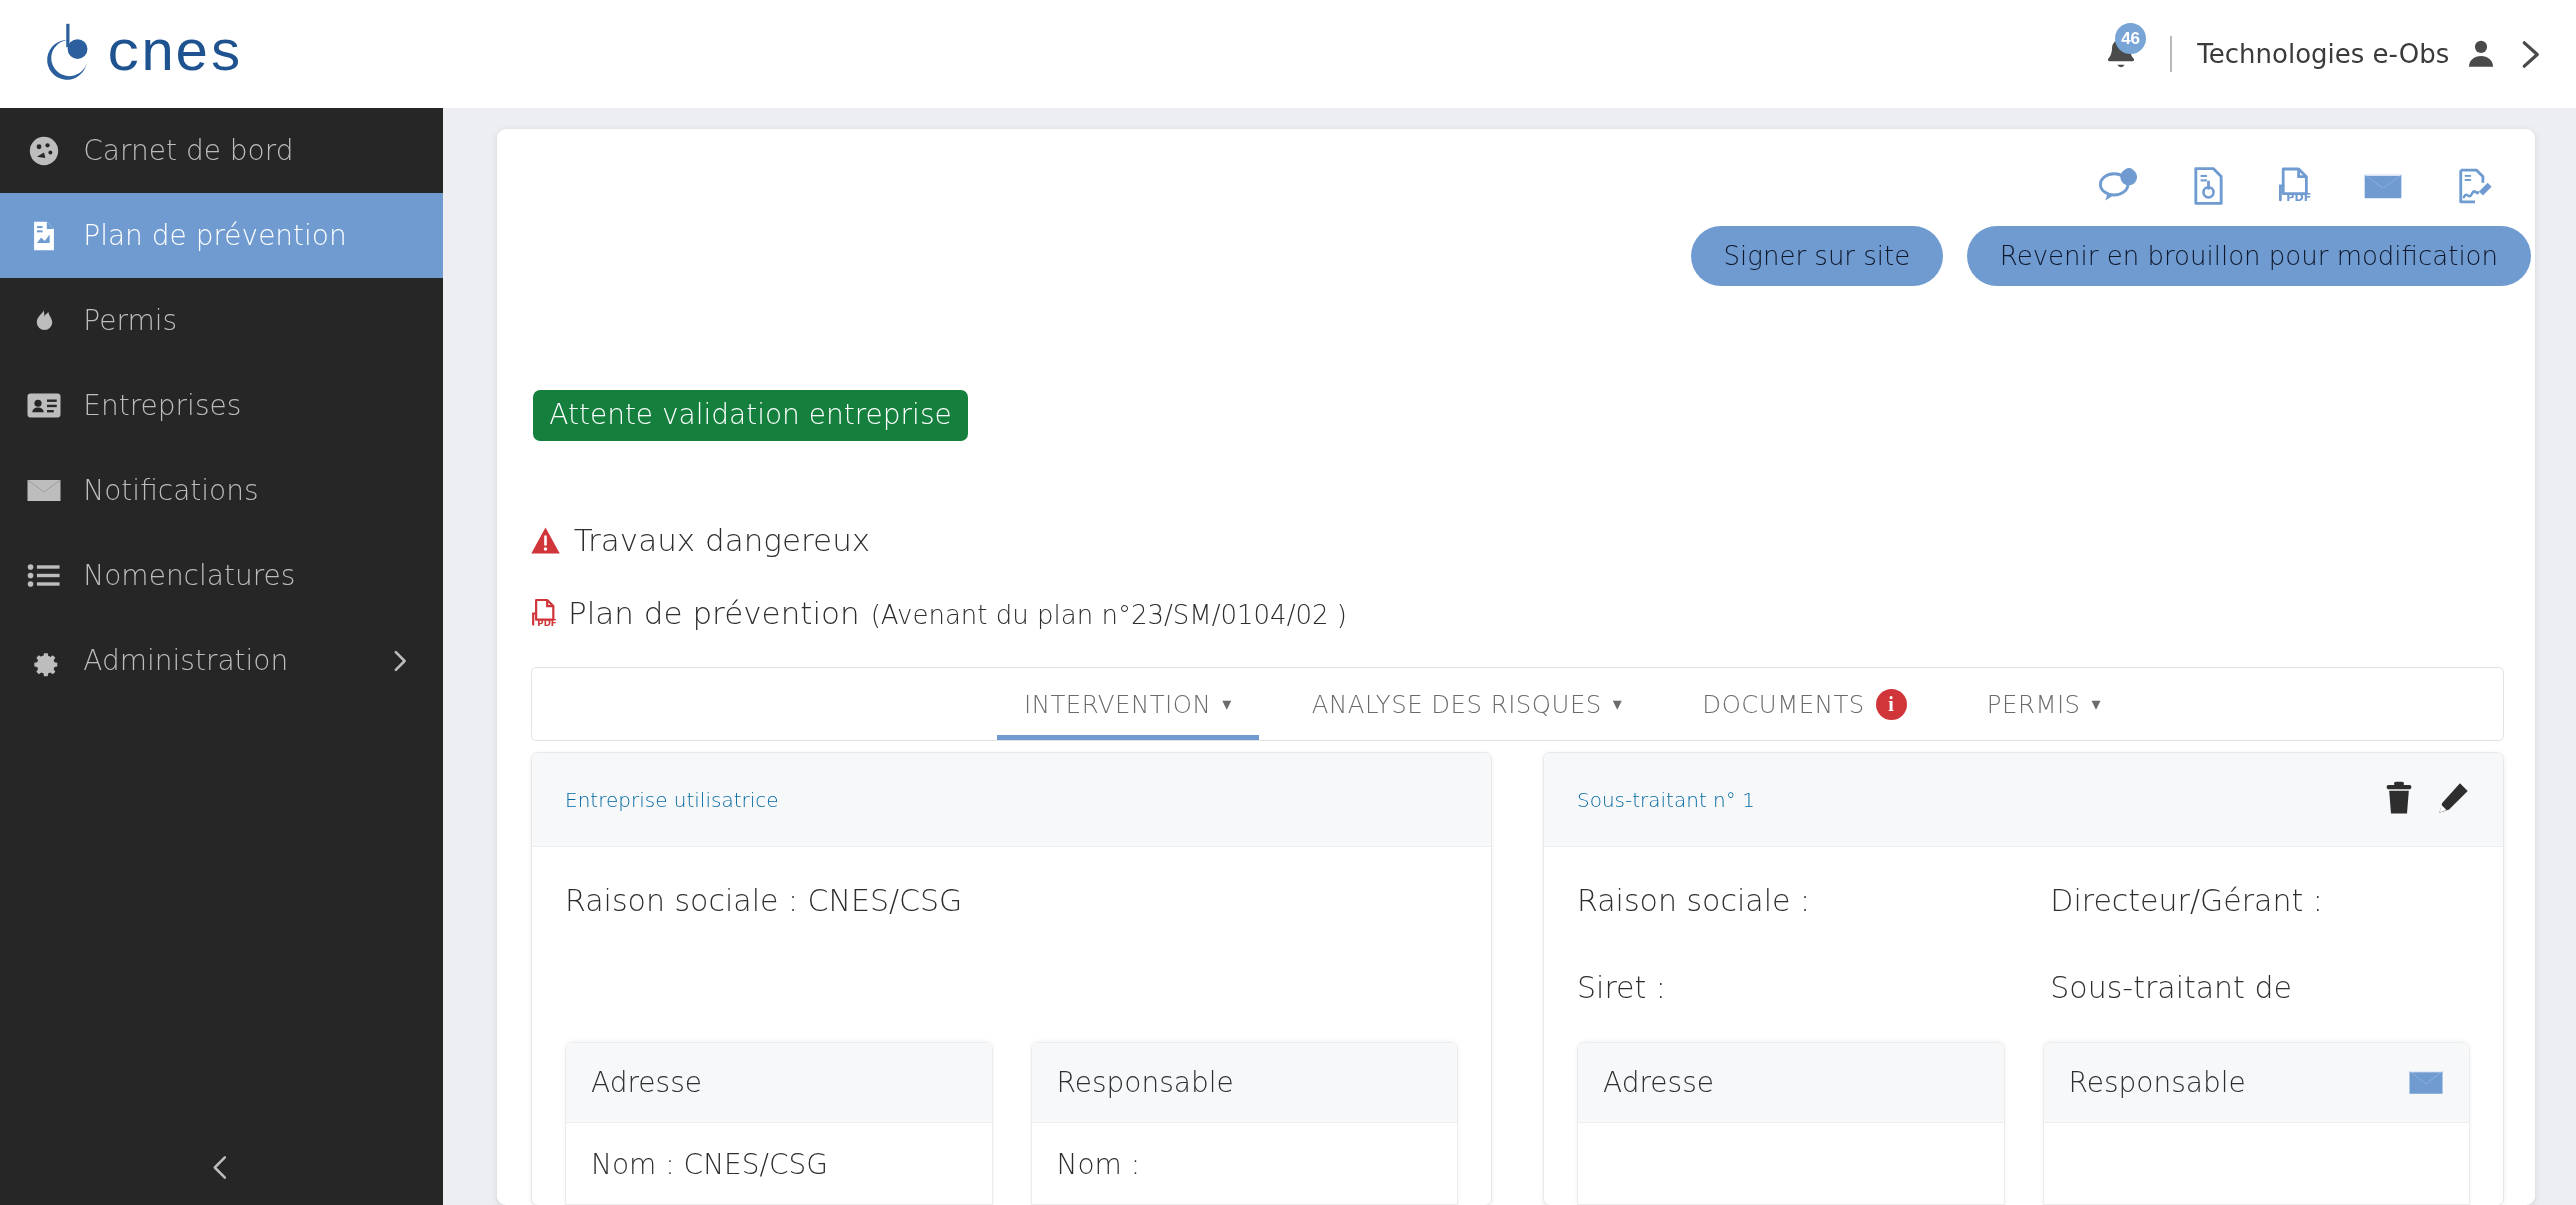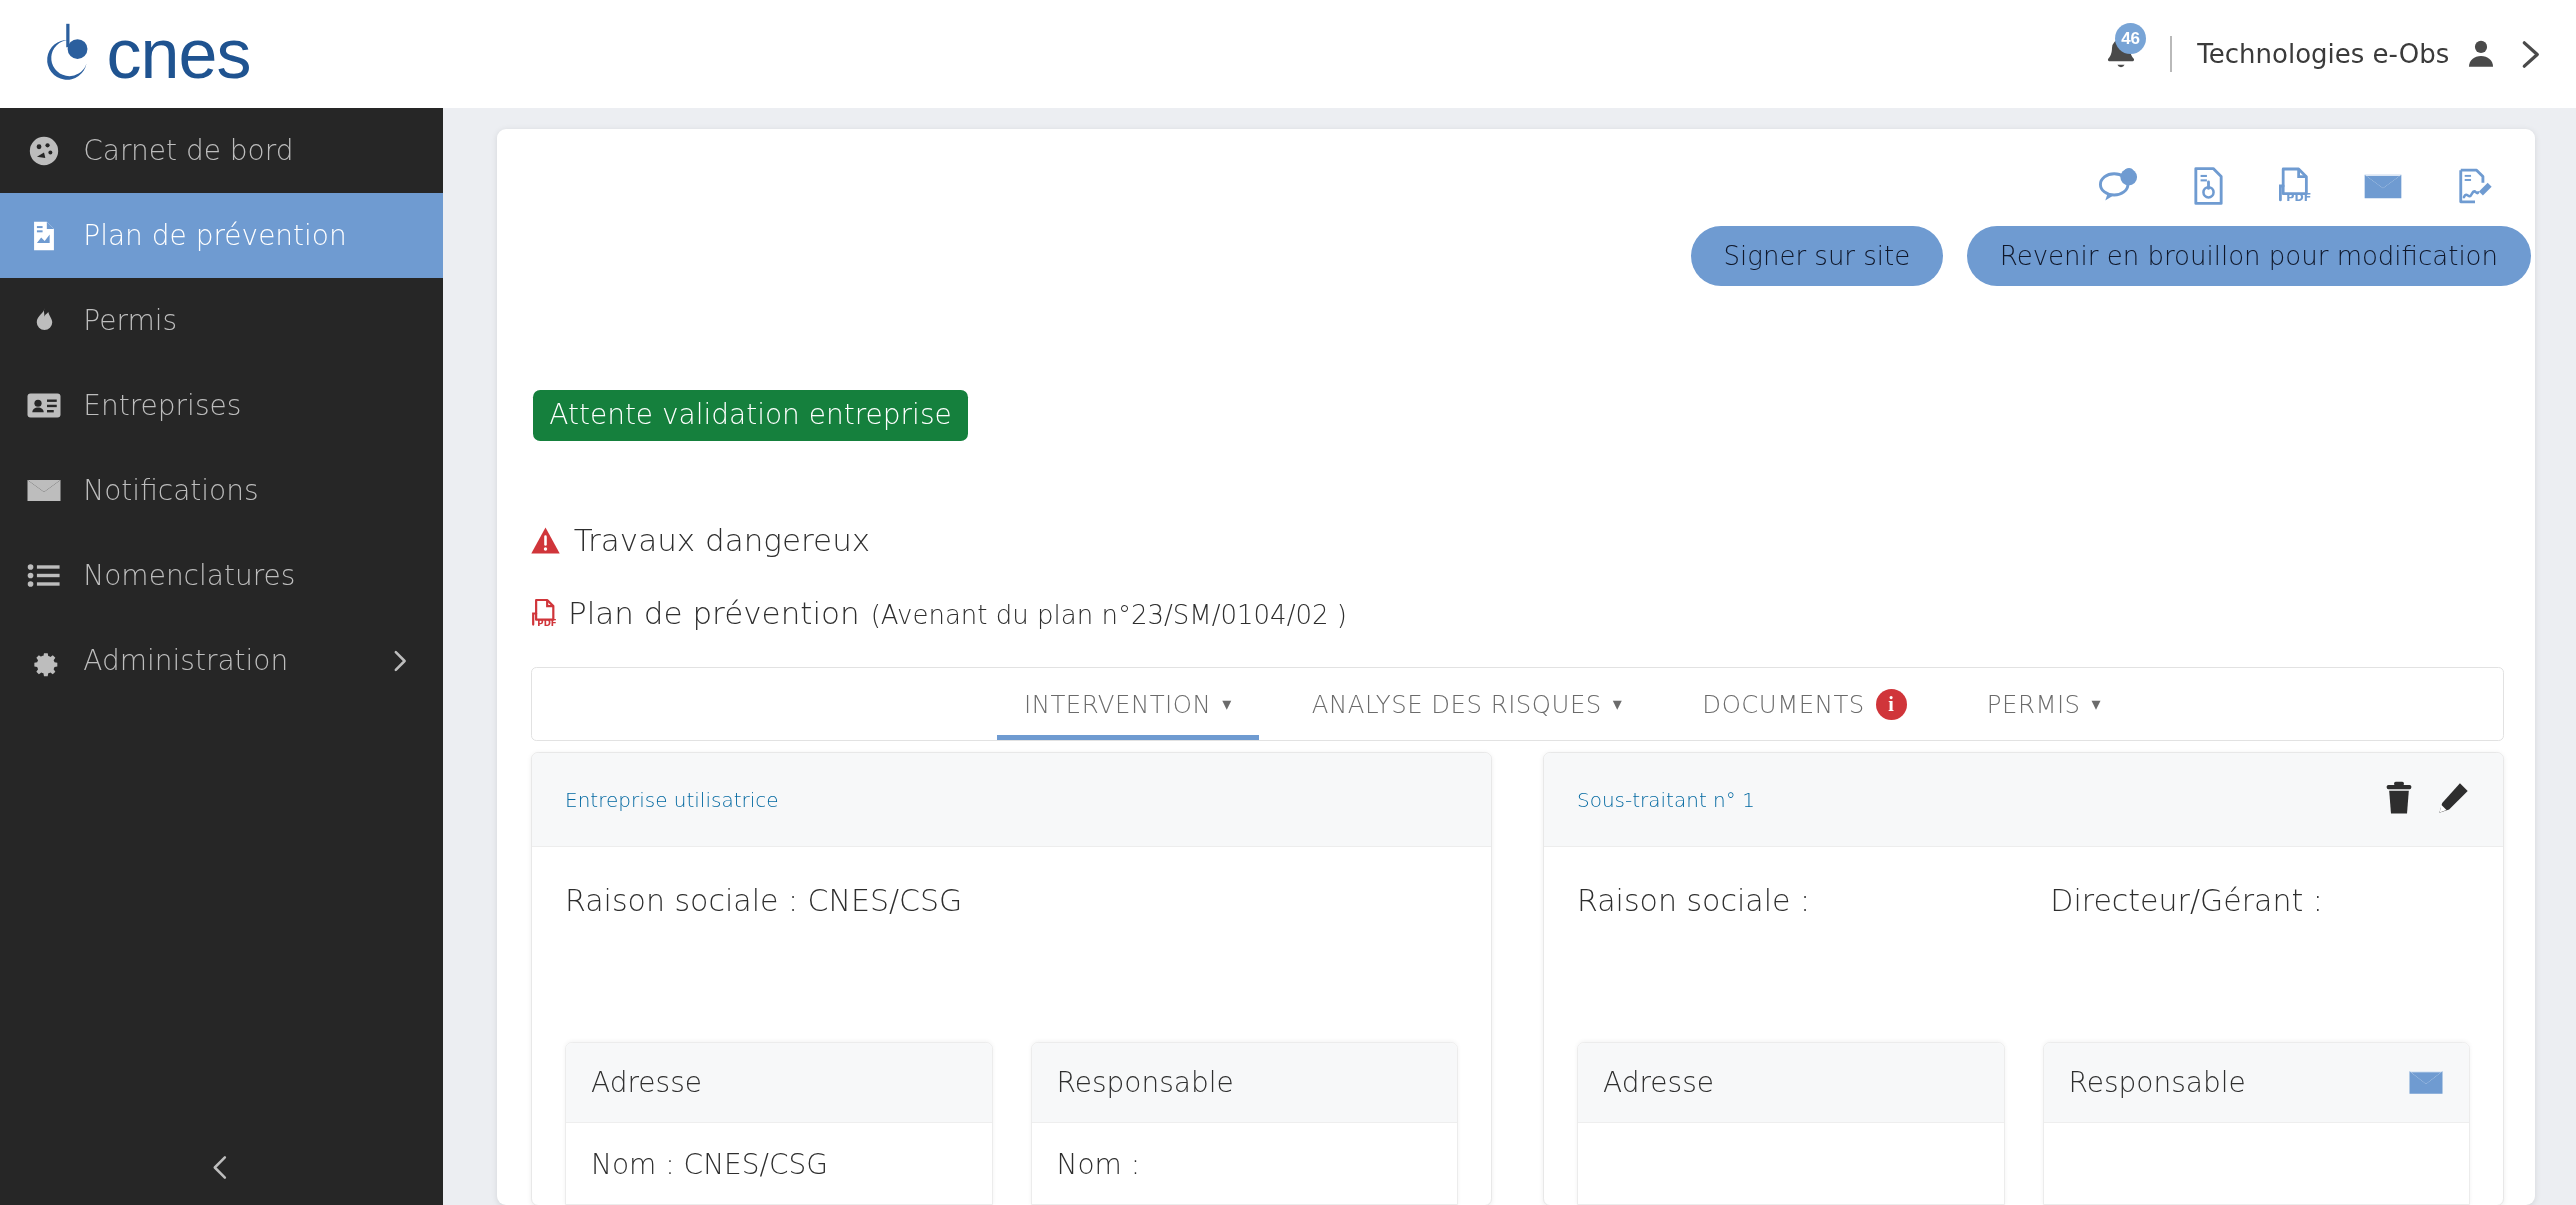--- a/index.html
+++ b/index.html
@@ -18,23 +18,23 @@
     display: flex; align-items: center;
     z-index: 30;
   }
   .logo-wrap {
     width: 443px; height: 108px;
     display: flex; align-items: center;
     padding-left: 36px;
   }
   .logo-mark { width: 65px; height: 65px; flex: 0 0 auto; }
   .logo-text {
-    font-size: 70px; color: #1f5390; letter-spacing: -0.9px;
+    font-size: 58px; color: #1f5390; letter-spacing: -0.9px;
     font-weight: 400; margin-left: 5.4px;
-    font-family: Liberation Sans, sans-serif;
+    font-family: Liberation Mono, monospace;
   }
   .topbar-right {
     margin-left: auto; display: flex; align-items: center;
     padding-right: 31px; gap: 0px; height: 108px;
   }
   .bell-wrap { position: relative; width: 51px; height: 54px; display:flex; align-items:center; justify-content:center;}
   .bell-badge {
     position: absolute; top: -3.6px; left: 20px;
     min-width: 31px; height: 31px; border-radius: 15.4px;
     background: #78a4d6; color: #fff;
@@ -535,20 +535,24 @@
             <path d="M3.4 15.4 L6.8 18.8 L2.4 20.4 Z" fill="#ffffff"></path>
           </svg>
         </span>
       </span>
     </div>
     <div class="panel-body">
       <div class="field-row" style="margin-bottom:52px;">
         <span class="field col1">Raison sociale :</span>
         <span class="field col2">Directeur/Gérant :</span>
       </div>
+      <div class="field-row">
+        <span class="field col1">Siret :</span>
+        <span class="field col2">Sous-traitant de</span>
+      </div>
 
       <div class="sub-cards">
         <div class="sub-card">
           <div class="sub-head">
             <span class="sub-title">Adresse</span>
           </div>
           <div class="sub-body">
             <span class="sub-line"></span>
           </div>
         </div>

